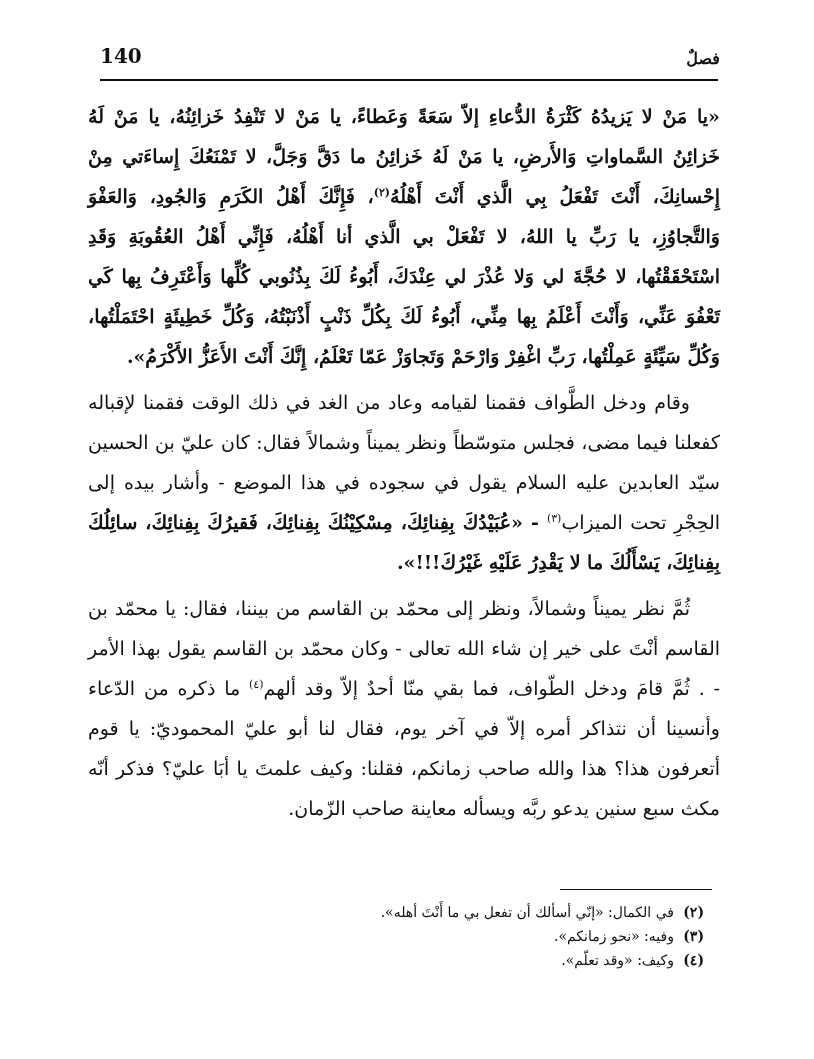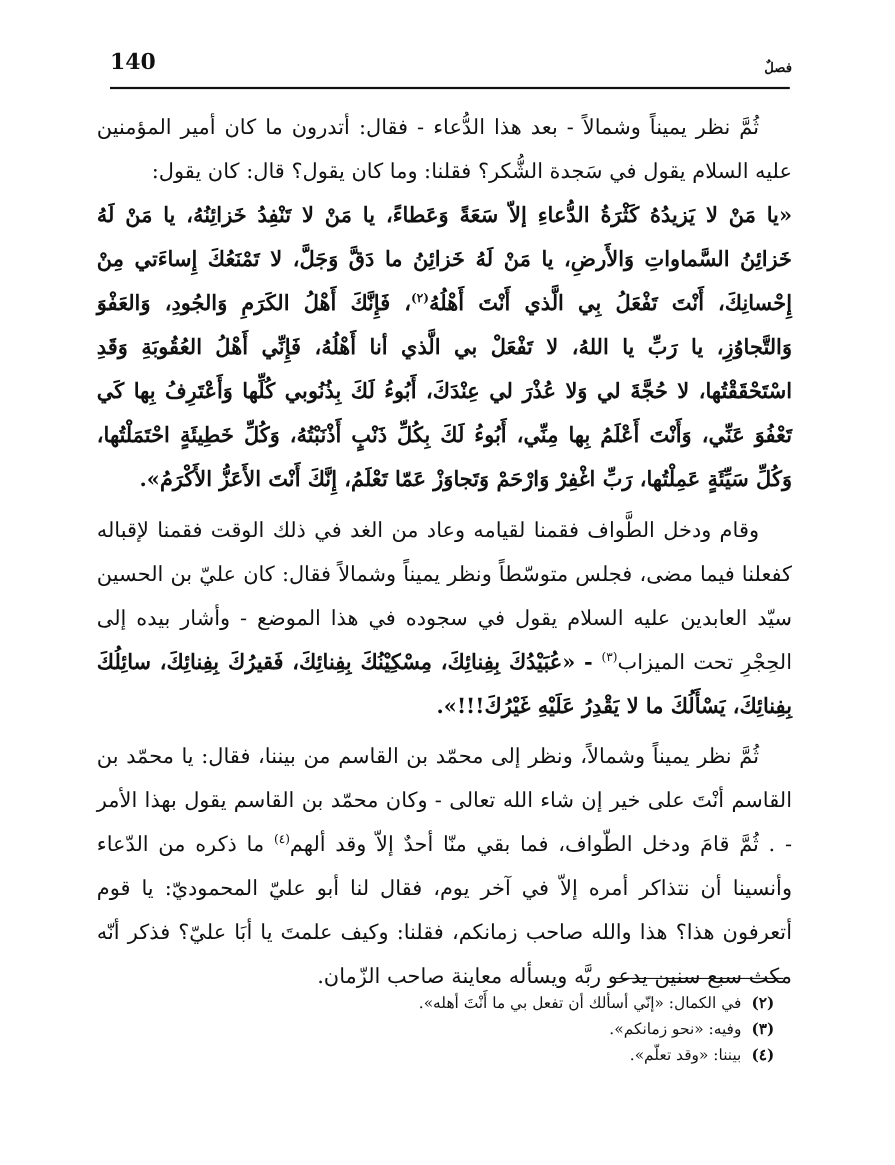--- a/index.html
+++ b/index.html
@@ -5,21 +5,21 @@
   html, body { margin:0; padding:0; background:#ffffff; }
   body {
     width:814px; height:1059px; position:relative; overflow:hidden;
     font-family:"DejaVu Serif", serif; color:#111111;
   }
   .page { position:absolute; left:0; top:0; width:814px; height:1059px; }
   .header {
     position:absolute; left:100px; width:620px; top:40px; height:28px;
     direction:rtl; display:flex; justify-content:space-between; align-items:flex-end;
   }
-  .running-head { font-size:12px; font-weight:bold; }
+  .running-head { font-size:16px; font-weight:bold; }
   .page-number { font-size:20px; font-weight:bold; direction:rtl; }
   .header-rule {
     position:absolute; left:100px; width:618px; top:79px; height:0;
     border-top:2px solid #111;
   }
   .body-text {
     position:absolute; left:88px; width:632px; top:96px;
     direction:rtl; text-align:justify; text-align-last:right;
   }
   .para {
@@ -46,30 +46,29 @@
 <div class="page">
 
   <div class="header">
     <span class="running-head">فصلٌ</span>
     <span class="page-number">140</span>
   </div>
   <div class="header-rule"></div>
 
   <div class="body-text">
 
-    <p class="para indent"><span>ثُمَّ نظر يميناً وشمالاً - بعد هذا الدُّعاء - فقال: أتدرون ما كان أمير المؤمنين عليه السلام يقول في سَجدة الشُّكر؟ فقلنا: وما كان يقول؟ قال: كان يقول:</span></p>
 
     <p class="para bold"><span>«يا مَنْ لا يَزيدُهُ كَثْرَةُ الدُّعاءِ إلاّ سَعَةً وَعَطاءً، يا مَنْ لا تَنْفِدُ خَزائِنُهُ، يا مَنْ لَهُ خَزائِنُ السَّماواتِ وَالأَرضِ، يا مَنْ لَهُ خَزائِنُ ما دَقَّ وَجَلَّ، لا تَمْنَعُكَ إِساءَتي مِنْ إِحْسانِكَ، أَنْتَ تَفْعَلُ بِي الَّذي أَنْتَ أَهْلُهُ</span><sup>(٢)</sup><span>، فَإِنَّكَ أَهْلُ الكَرَمِ وَالجُودِ، وَالعَفْوَ وَالتَّجاوُزِ، يا رَبِّ يا اللهُ، لا تَفْعَلْ بي الَّذي أنا أَهْلُهُ، فَإِنِّي أَهْلُ العُقُوبَةِ وَقَدِ اسْتَحْقَقْتُها، لا حُجَّةَ لي وَلا عُذْرَ لي عِنْدَكَ، أَبُوءُ لَكَ بِذُنُوبي كُلِّها وَأَعْتَرِفُ بِها كَي تَعْفُوَ عَنِّي، وَأَنْتَ أَعْلَمُ بِها مِنِّي، أَبُوءُ لَكَ بِكُلِّ ذَنْبٍ أَذْنَبْتُهُ، وَكُلِّ خَطِيئَةٍ احْتَمَلْتُها، وَكُلِّ سَيِّئَةٍ عَمِلْتُها، رَبِّ اغْفِرْ وَارْحَمْ وَتَجاوَزْ عَمّا تَعْلَمُ، إِنَّكَ أَنْتَ الأَعَزُّ الأَكْرَمُ».</span></p>
 
     <p class="para indent gap"><span>وقام ودخل الطَّواف فقمنا لقيامه وعاد من الغد في ذلك الوقت فقمنا لإقباله كفعلنا فيما مضى، فجلس متوسّطاً ونظر يميناً وشمالاً فقال: كان عليّ بن الحسين سيّد العابدين عليه السلام يقول في سجوده في هذا الموضع - وأشار بيده إلى الحِجْرِ تحت الميزاب</span><sup>(٣)</sup><span style="font-weight:bold"> - «عُبَيْدُكَ بِفِنائِكَ، مِسْكِيْنُكَ بِفِنائِكَ، فَقيرُكَ بِفِنائِكَ، سائِلُكَ بِفِنائِكَ، يَسْأَلُكَ ما لا يَقْدِرُ عَلَيْهِ غَيْرُكَ!!!».</span></p>
 
     <p class="para indent gap"><span>ثُمَّ نظر يميناً وشمالاً، ونظر إلى محمّد بن القاسم من بيننا، فقال: يا محمّد بن القاسم أنْتَ على خير إن شاء الله تعالى - وكان محمّد بن القاسم يقول بهذا الأمر - . ثُمَّ قامَ ودخل الطّواف، فما بقي منّا أحدٌ إلاّ وقد ألهم</span><sup>(٤)</sup><span> ما ذكره من الدّعاء وأنسينا أن نتذاكر أمره إلاّ في آخر يوم، فقال لنا أبو عليّ المحموديّ: يا قوم أتعرفون هذا؟ هذا والله صاحب زمانكم، فقلنا: وكيف علمتَ يا أبَا عليّ؟ فذكر أنّه مكث سبع سنين يدعو ربَّه ويسأله معاينة صاحب الزّمان.</span></p>
   </div>
 
   <div class="fn-rule"></div>
 
   <div class="footnotes">
     <p class="fn"><span class="fn-num">(٢)</span><span>في الكمال: «إنّي أسألك أن تفعل بي ما أَنْتَ أهله».</span></p>
     <p class="fn"><span class="fn-num">(٣)</span><span>وفيه: «نحو زمانكم».</span></p>
-    <p class="fn"><span class="fn-num">(٤)</span><span>بيننا: «وقد تعلّم».</span></p>
+    <p class="fn"><span class="fn-num">(٤)</span><span>وكيف: «وقد تعلّم».</span></p>
   </div>
 
 </div>
 
 </body></html>

